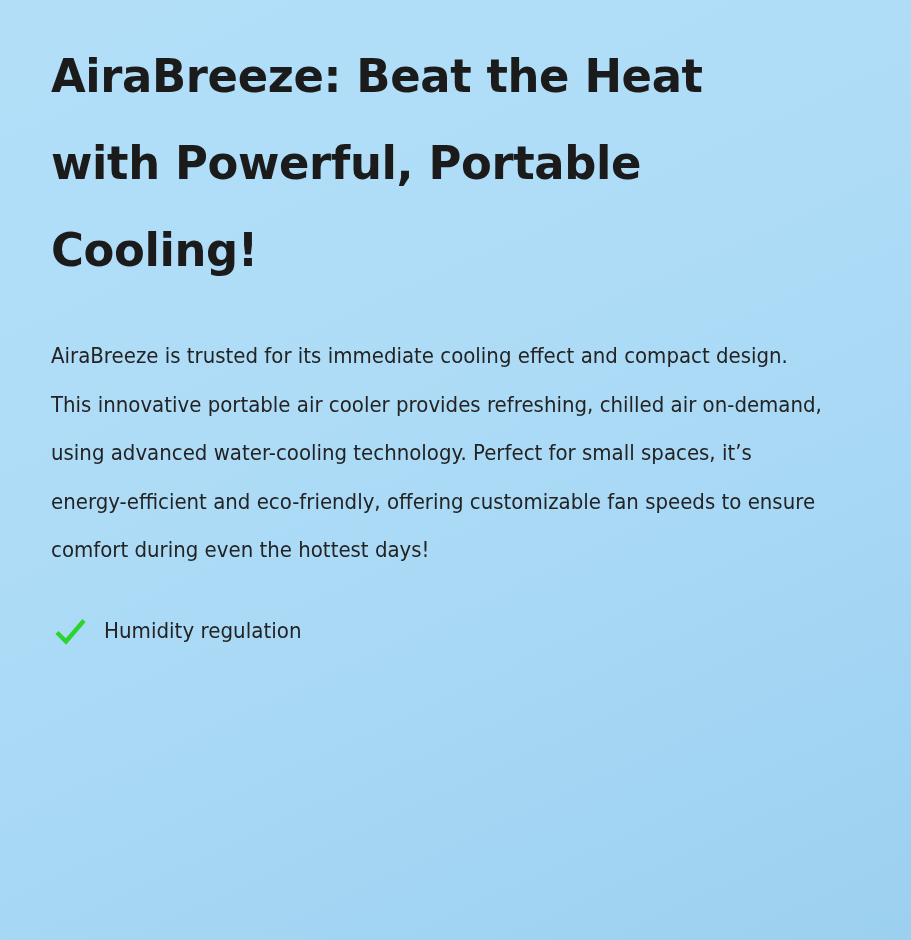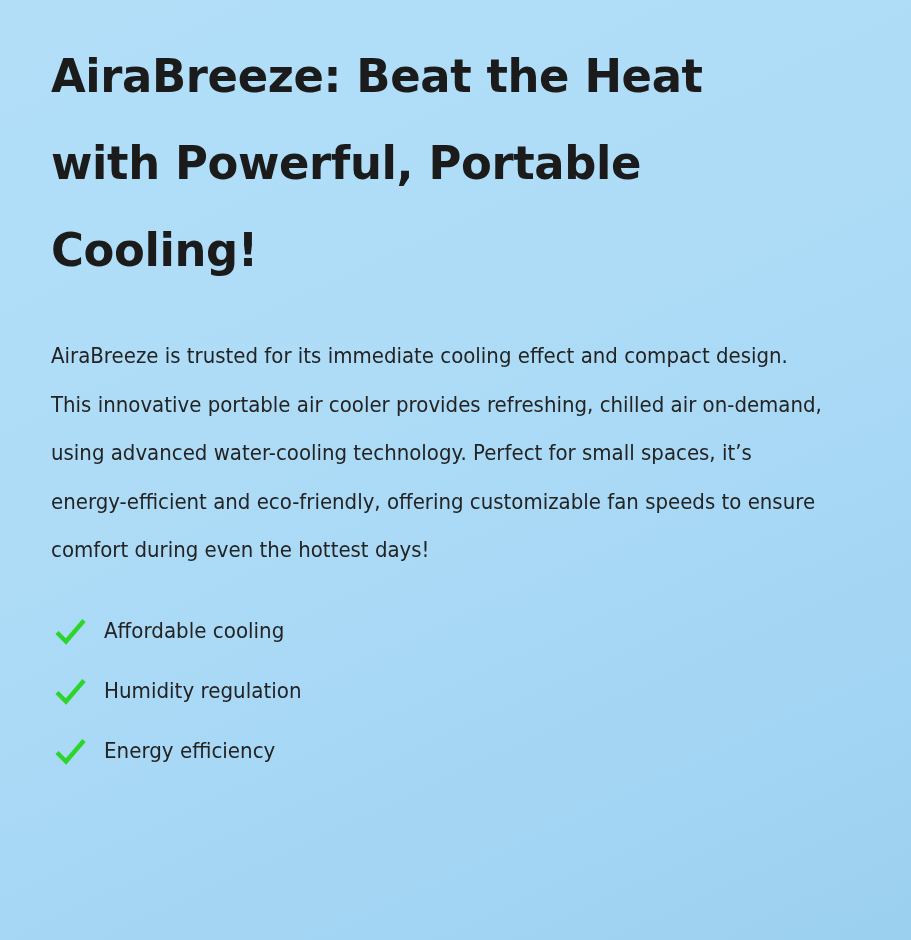--- a/index.html
+++ b/index.html
@@ -86,43 +86,27 @@
 <body>
 
 <div id="page">
 
   <h1 id="hero-heading">AiraBreeze: Beat the Heat with Powerful, Portable Cooling!</h1>
 
   <p id="hero-description">AiraBreeze is trusted for its immediate cooling effect and compact design. This innovative portable air cooler provides refreshing, chilled air on-demand, using advanced water-cooling technology. Perfect for small spaces, it’s energy-efficient and eco-friendly, offering customizable fan speeds to ensure comfort during even the hottest days!</p>
 
   <ul id="benefits-list">
 
-    <li class="benefit-item">
-      <span class="check-icon">
-        <svg width="31" height="27" viewBox="0 0 31 27" aria-hidden="true">
-          <path d="M2 14.5 L11 23.5 L29 2.5" fill="none" stroke="#2CD42C" stroke-width="4.4" stroke-linecap="butt" stroke-linejoin="miter"></path>
-        </svg>
-      </span>
-      <span class="benefit-label">Affordable cooling</span>
-    </li>
 
 
 
     <li class="benefit-item">
       <span class="check-icon">
         <svg width="31" height="27" viewBox="0 0 31 27" aria-hidden="true">
           <path d="M2 14.5 L11 23.5 L29 2.5" fill="none" stroke="#2CD42C" stroke-width="4.4" stroke-linecap="butt" stroke-linejoin="miter"></path>
         </svg>
       </span>
       <span class="benefit-label">Humidity regulation</span>
     </li>
 
-    <li class="benefit-item">
-      <span class="check-icon">
-        <svg width="31" height="27" viewBox="0 0 31 27" aria-hidden="true">
-          <path d="M2 14.5 L11 23.5 L29 2.5" fill="none" stroke="#2CD42C" stroke-width="4.4" stroke-linecap="butt" stroke-linejoin="miter"></path>
-        </svg>
-      </span>
-      <span class="benefit-label">Energy efficiency</span>
-    </li>
 
   </ul>
 </div>
 
 </body></html>

